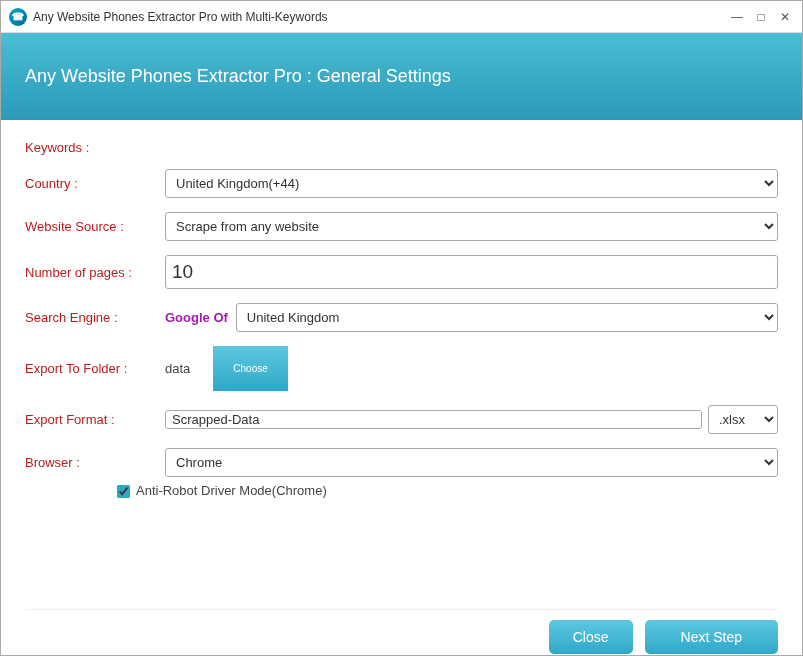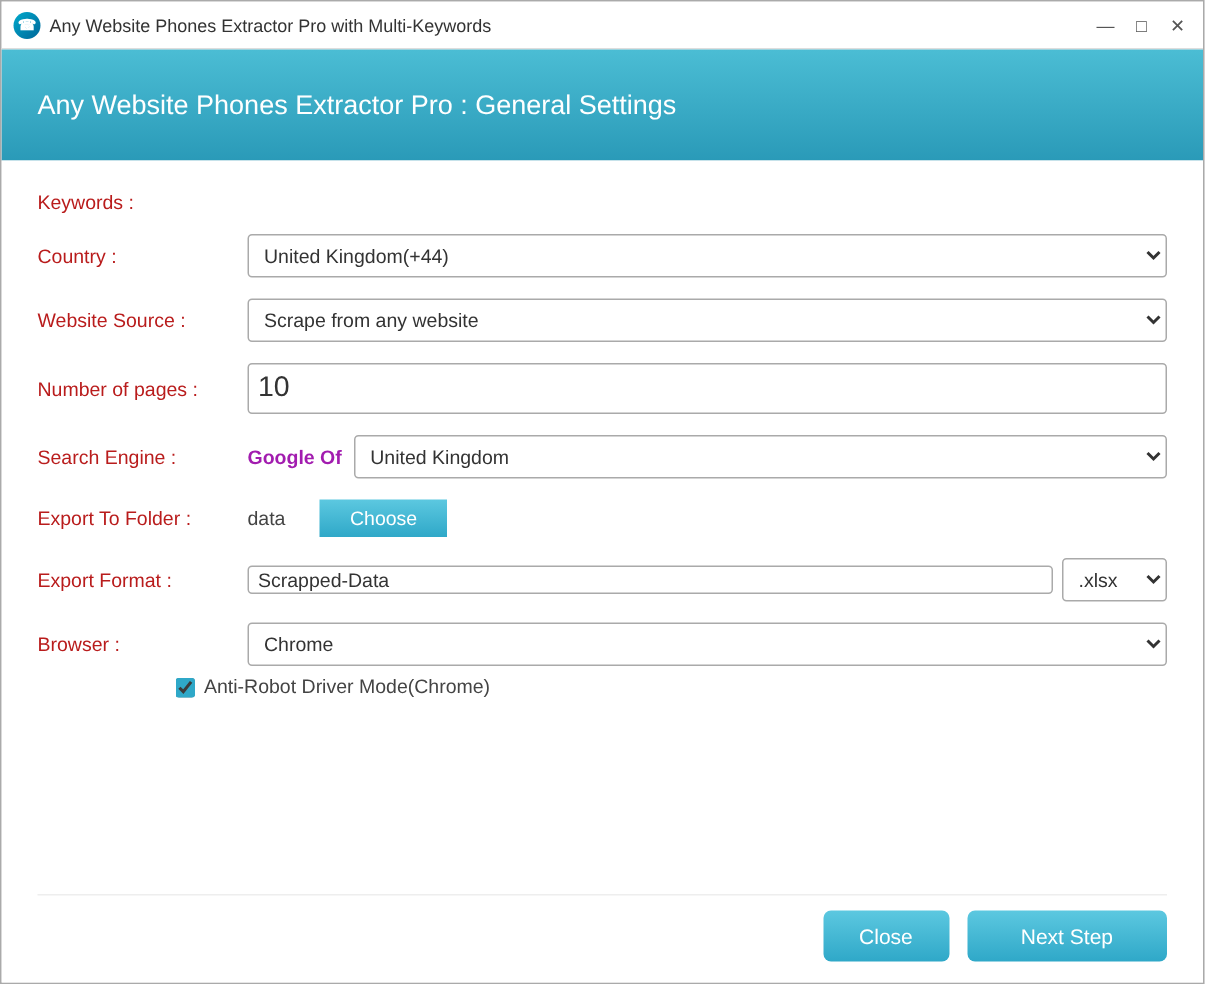--- a/index.html
+++ b/index.html
@@ -57,21 +57,21 @@
       font-size: 12px;
       color: #555;
       cursor: pointer;
       background: none;
       border: none;
     }
 
     
     .header {
       background: linear-gradient(to bottom, #4bbdd4, #2a9ab8);
-      height: 74px;
+      height: 87px;
       display: flex;
       align-items: center;
       padding: 0 24px;
     }
     .header-title {
       color: white;
       font-size: 18px;
       font-weight: normal;
     }
 
@@ -166,23 +166,23 @@
       gap: 23px;
     }
     .folder-name {
       font-size: 13px;
       color: #444;
     }
     .btn-choose {
       background: linear-gradient(to bottom, #5cc8e0, #2fa8c8);
       color: white;
       border: none;
-      padding: 5px 20px;
+      padding: 17px 20px;
       border-radius: 0;
-      font-size: 13px;
+      font-size: 10px;
       cursor: pointer;
     }
 
     
     .export-format-row {
       display: flex;
       align-items: center;
       gap: 6px;
       width: 100%;
     }

